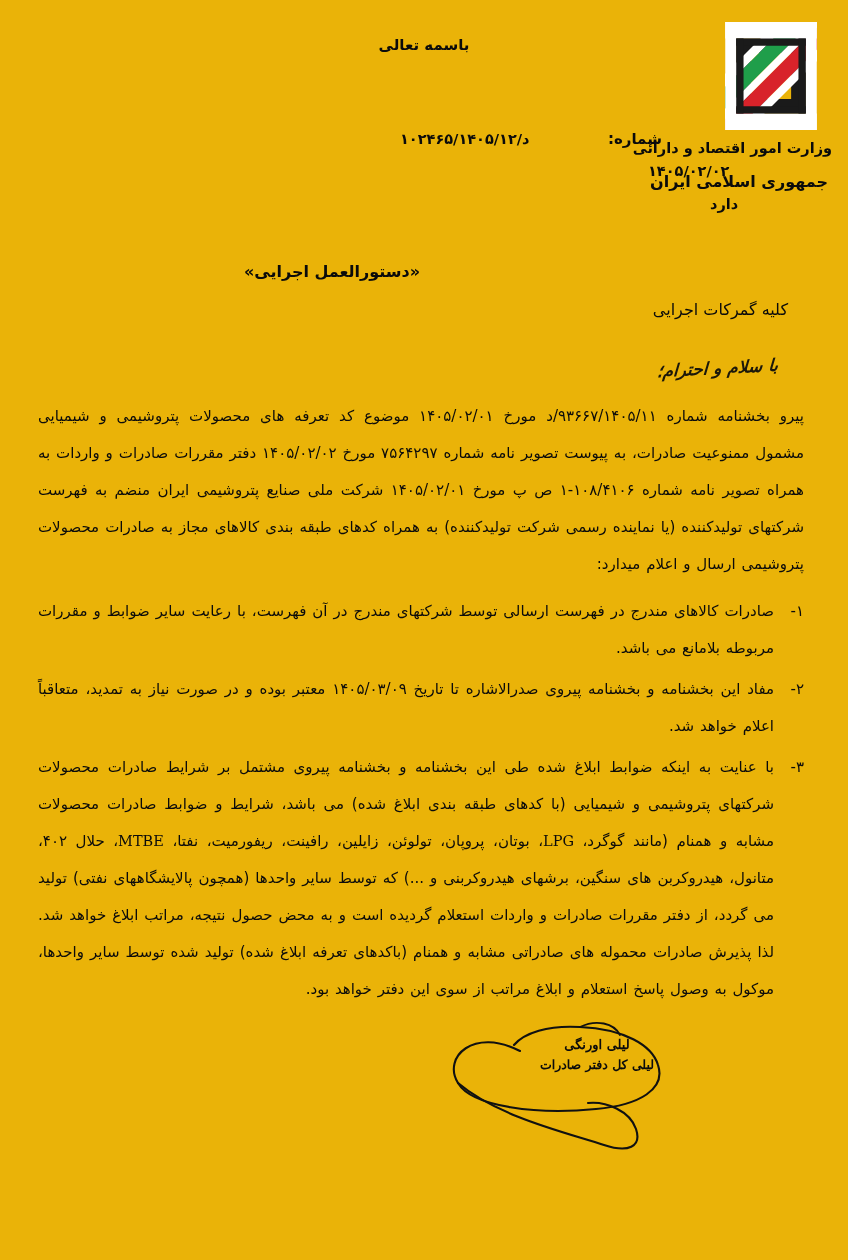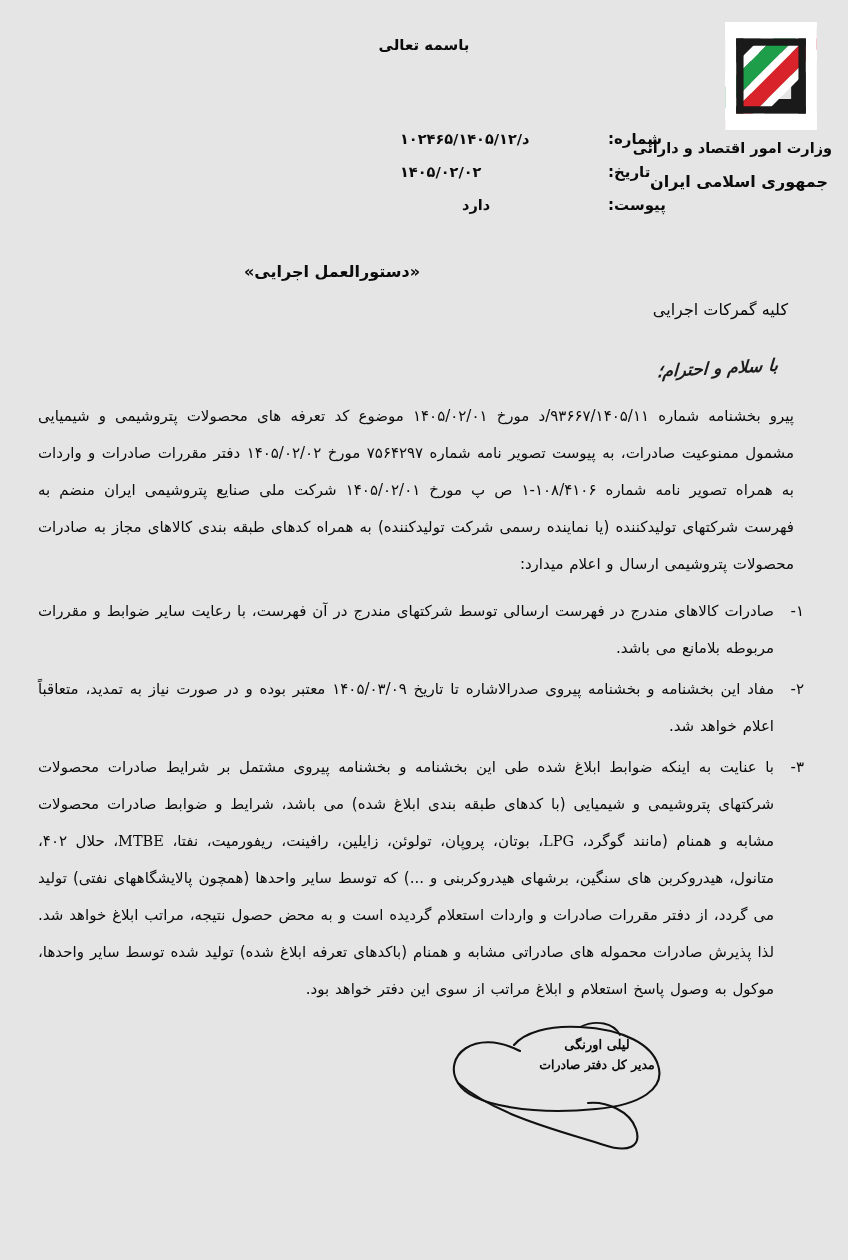--- a/index.html
+++ b/index.html
@@ -14,21 +14,21 @@
     position: relative;
     overflow: hidden;
     font-family: "DejaVu Sans", "Liberation Sans", sans-serif;
     color: #0b0b0b;
     direction: rtl;
   }
 
   .page {
     position: absolute;
     inset: 0;
-    background: #e5e5e5;
+    background: #eab308;
   }
 
   
   .header {
     position: absolute;
     top: 0;
     left: 0;
     right: 0;
     height: 250px;
   }
@@ -157,21 +157,21 @@
     top: 398px;
     right: 44px;
     left: 38px;
   }
 
   .para {
     font-size: 15px;
     line-height: 37px;
     text-align: justify;
     text-align-last: right;
-    margin: 0 10px 2px 0;
+    margin: 0 0 2px 0;
     word-spacing: 1px;
   }
 
   .num-list {
     margin: 10px 0 0 0;
     padding: 0;
     list-style: none;
   }
   .num-item {
     display: flex;
@@ -279,25 +279,23 @@
       <div class="ministry-line">وزارت امور اقتصاد و دارائی</div>
       <div class="ministry-line l2">جمهوری اسلامی ایران</div>
     </div>
 
     <div class="meta">
       <div class="meta-row">
         <div class="meta-label">شماره:</div>
         <div class="meta-value">۱۰۲۴۶۵/۱۴۰۵/۱۲/د</div>
       </div>
       <div class="meta-row">
-        <div class="meta-label">تاریخ:</div>
         <div class="meta-value">۱۴۰۵/۰۲/۰۲</div>
       </div>
       <div class="meta-row">
-        <div class="meta-label">پیوست:</div>
         <div class="meta-value plain">دارد</div>
       </div>
     </div>
   </div>
 
   <div class="doc-title">«دستورالعمل اجرایی»</div>
   <div class="addressee">کلیه گمرکات اجرایی</div>
   <div class="greeting">با سلام و احترام؛</div>
 
   <div class="body-wrap">
@@ -328,17 +326,17 @@
     <svg class="sign-svg" viewBox="0 0 300 150" aria-hidden="true">
       <path d="M92 46 C46 22, 14 52, 30 78 C44 102, 110 110, 168 104
                C212 100, 238 84, 230 60 C224 40, 196 24, 152 22
                C120 20, 96 28, 86 40" fill="none" stroke="#111" stroke-width="2.1" stroke-linecap="round"></path>
       <path d="M30 78 C70 112, 140 128, 176 140 C200 148, 214 142, 208 124
                C202 106, 178 96, 160 98" fill="none" stroke="#111" stroke-width="2.1" stroke-linecap="round"></path>
       <path d="M152 22 C168 14, 186 18, 192 30" fill="none" stroke="#111" stroke-width="1.8" stroke-linecap="round"></path>
     </svg>
     <div class="sign-names">
       <div class="sign-name">لیلی اورنگی</div>
-      <div class="sign-role">مدیر کل دفتر صادرات</div>
+      <div class="sign-role">لیلی کل دفتر صادرات</div>
     </div>
   </div>
 
 </div>
 
 </body></html>

